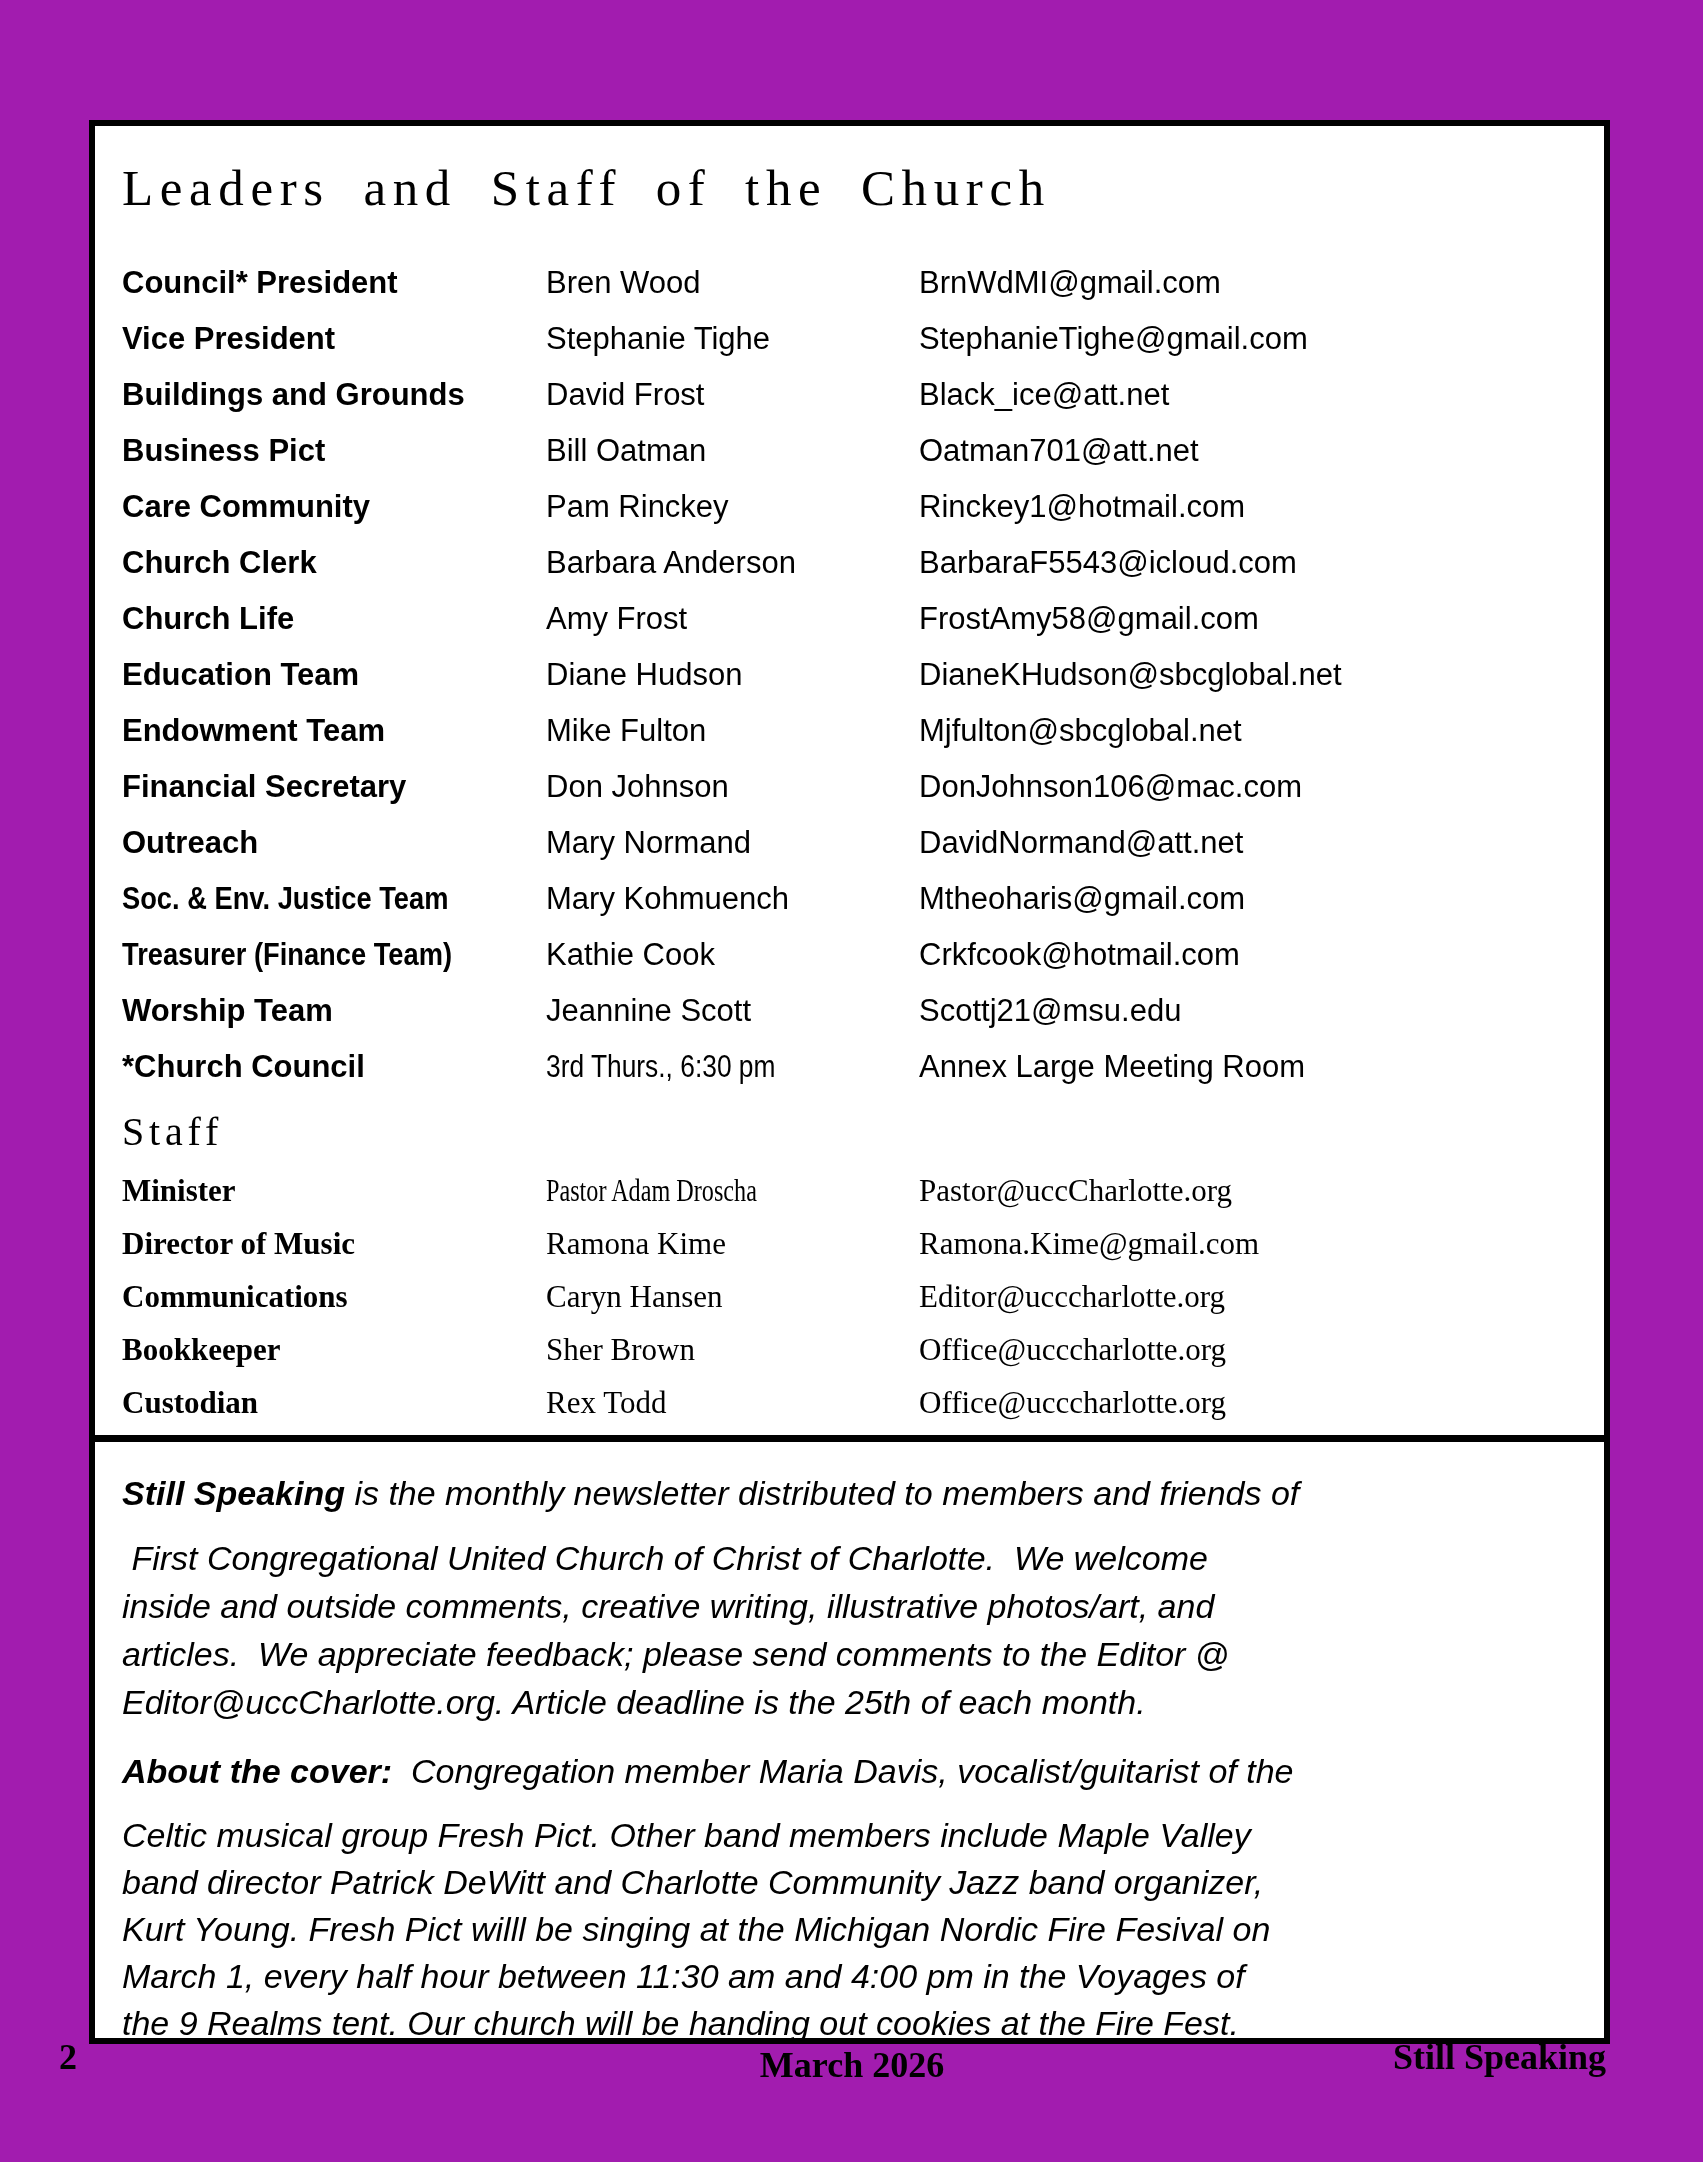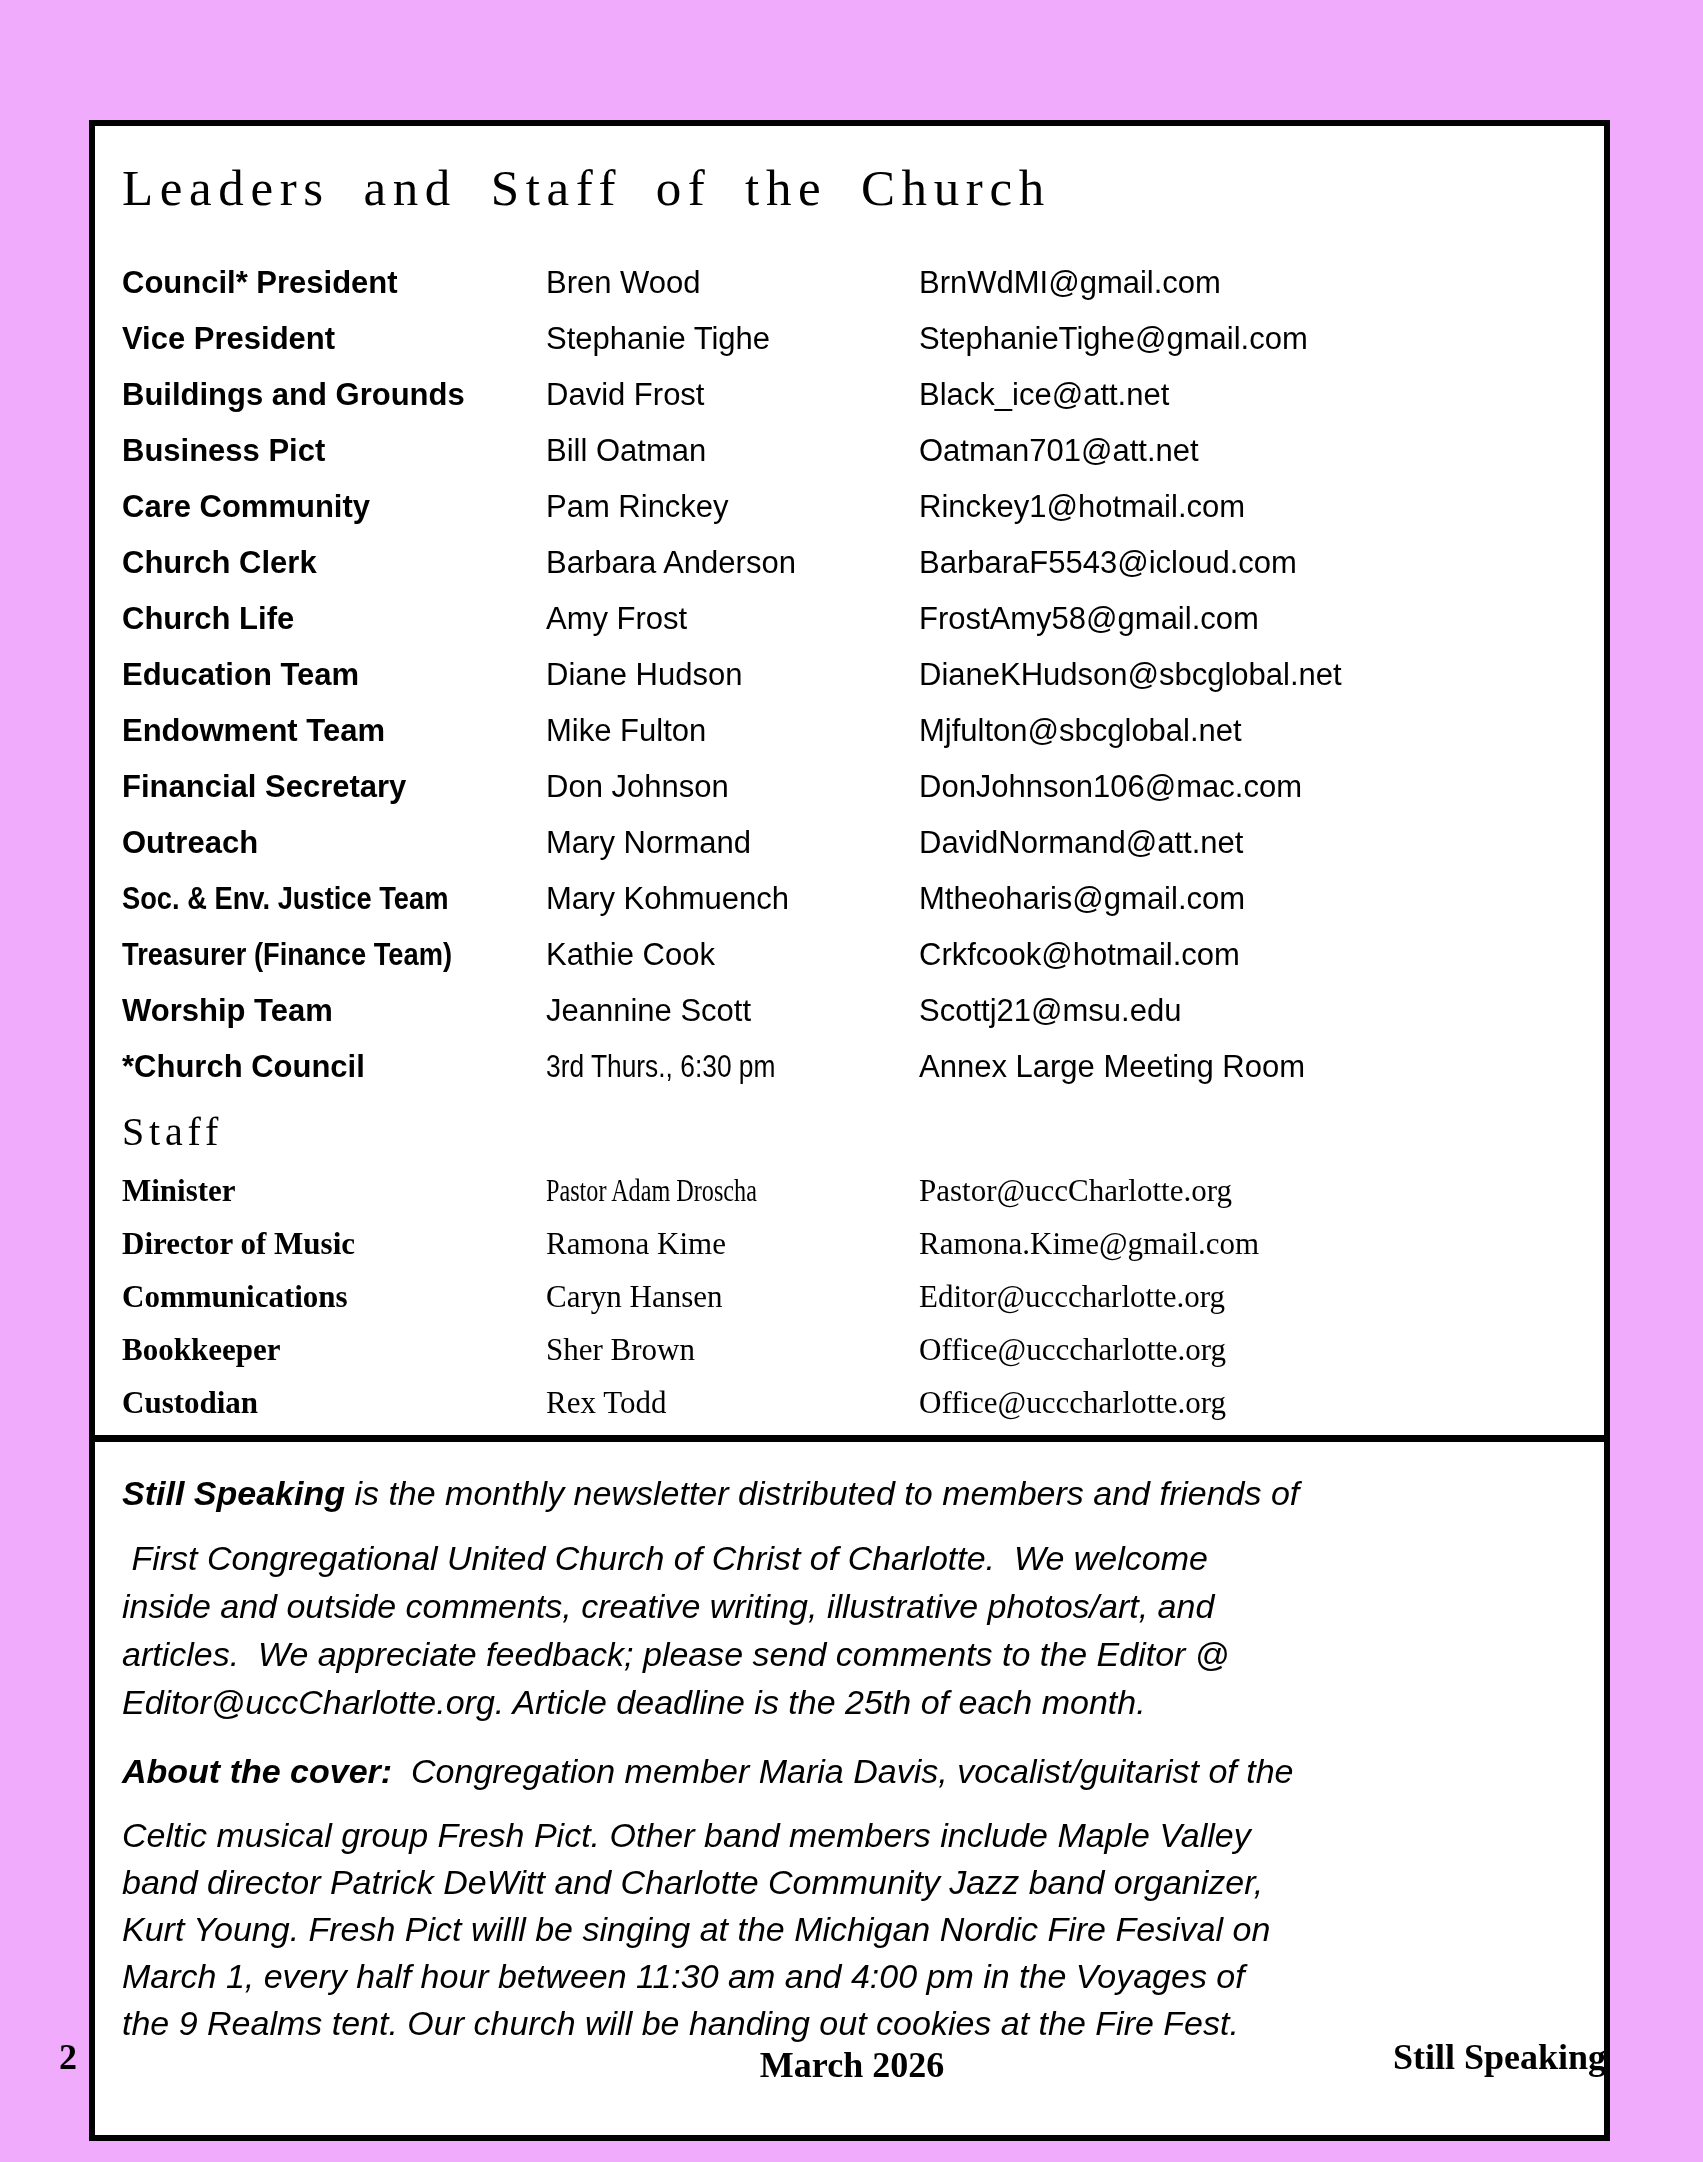--- a/index.html
+++ b/index.html
@@ -3,21 +3,21 @@
 <meta charset="utf-8">
 <title>Still Speaking</title>
 <style>
   html, body { margin:0; padding:0; }
   body {
     width:1704px; height:2162px;
     background:#ffffff; color:#000000;
     font-family:"Liberation Sans", sans-serif;
     -webkit-font-smoothing:antialiased;
   }
-  .page { position:relative; width:1704px; height:2162px; background:#f0abfc; overflow:hidden; }
+  .page { position:relative; width:1704px; height:2162px; background:#a21caf; overflow:hidden; }
 
   .main-box {
     position:absolute; left:89px; top:120px; width:1521px;
     border:6.8px solid #000; box-sizing:border-box; background:#fff;
   }
 
   
   .leaders-section { height:1309px; box-sizing:border-box; padding:20.3px 24px 0 27px; }
   .page-title {
     font-family:"Liberation Serif", serif; font-weight:500;
@@ -38,21 +38,21 @@
   }
   .condense { display:inline-block; transform-origin:0 60%; }
   .cx88 { transform:scaleX(0.88); }
   .cx85 { transform:scaleX(0.85); }
   .cx78 { transform:scaleX(0.78); }
 
   .divider { height:6.8px; background:#000; }
 
   
   .about-section {
-    height:693px; box-sizing:border-box; padding:27px 37px 0 27px;
+    height:596px; box-sizing:border-box; padding:27px 37px 0 27px;
     font-style:italic; font-size:34px;
   }
   .para { margin:0; white-space:pre-wrap; line-height:48px; }
   .para .lead { font-weight:bold; }
   .para .rest { display:block;margin-top:17px; }
   .para-cover { margin-top:22px; line-height:47px; }
 
   
   .footer {
     position:absolute; left:0; top:2036px; width:1704px; height:54px;

